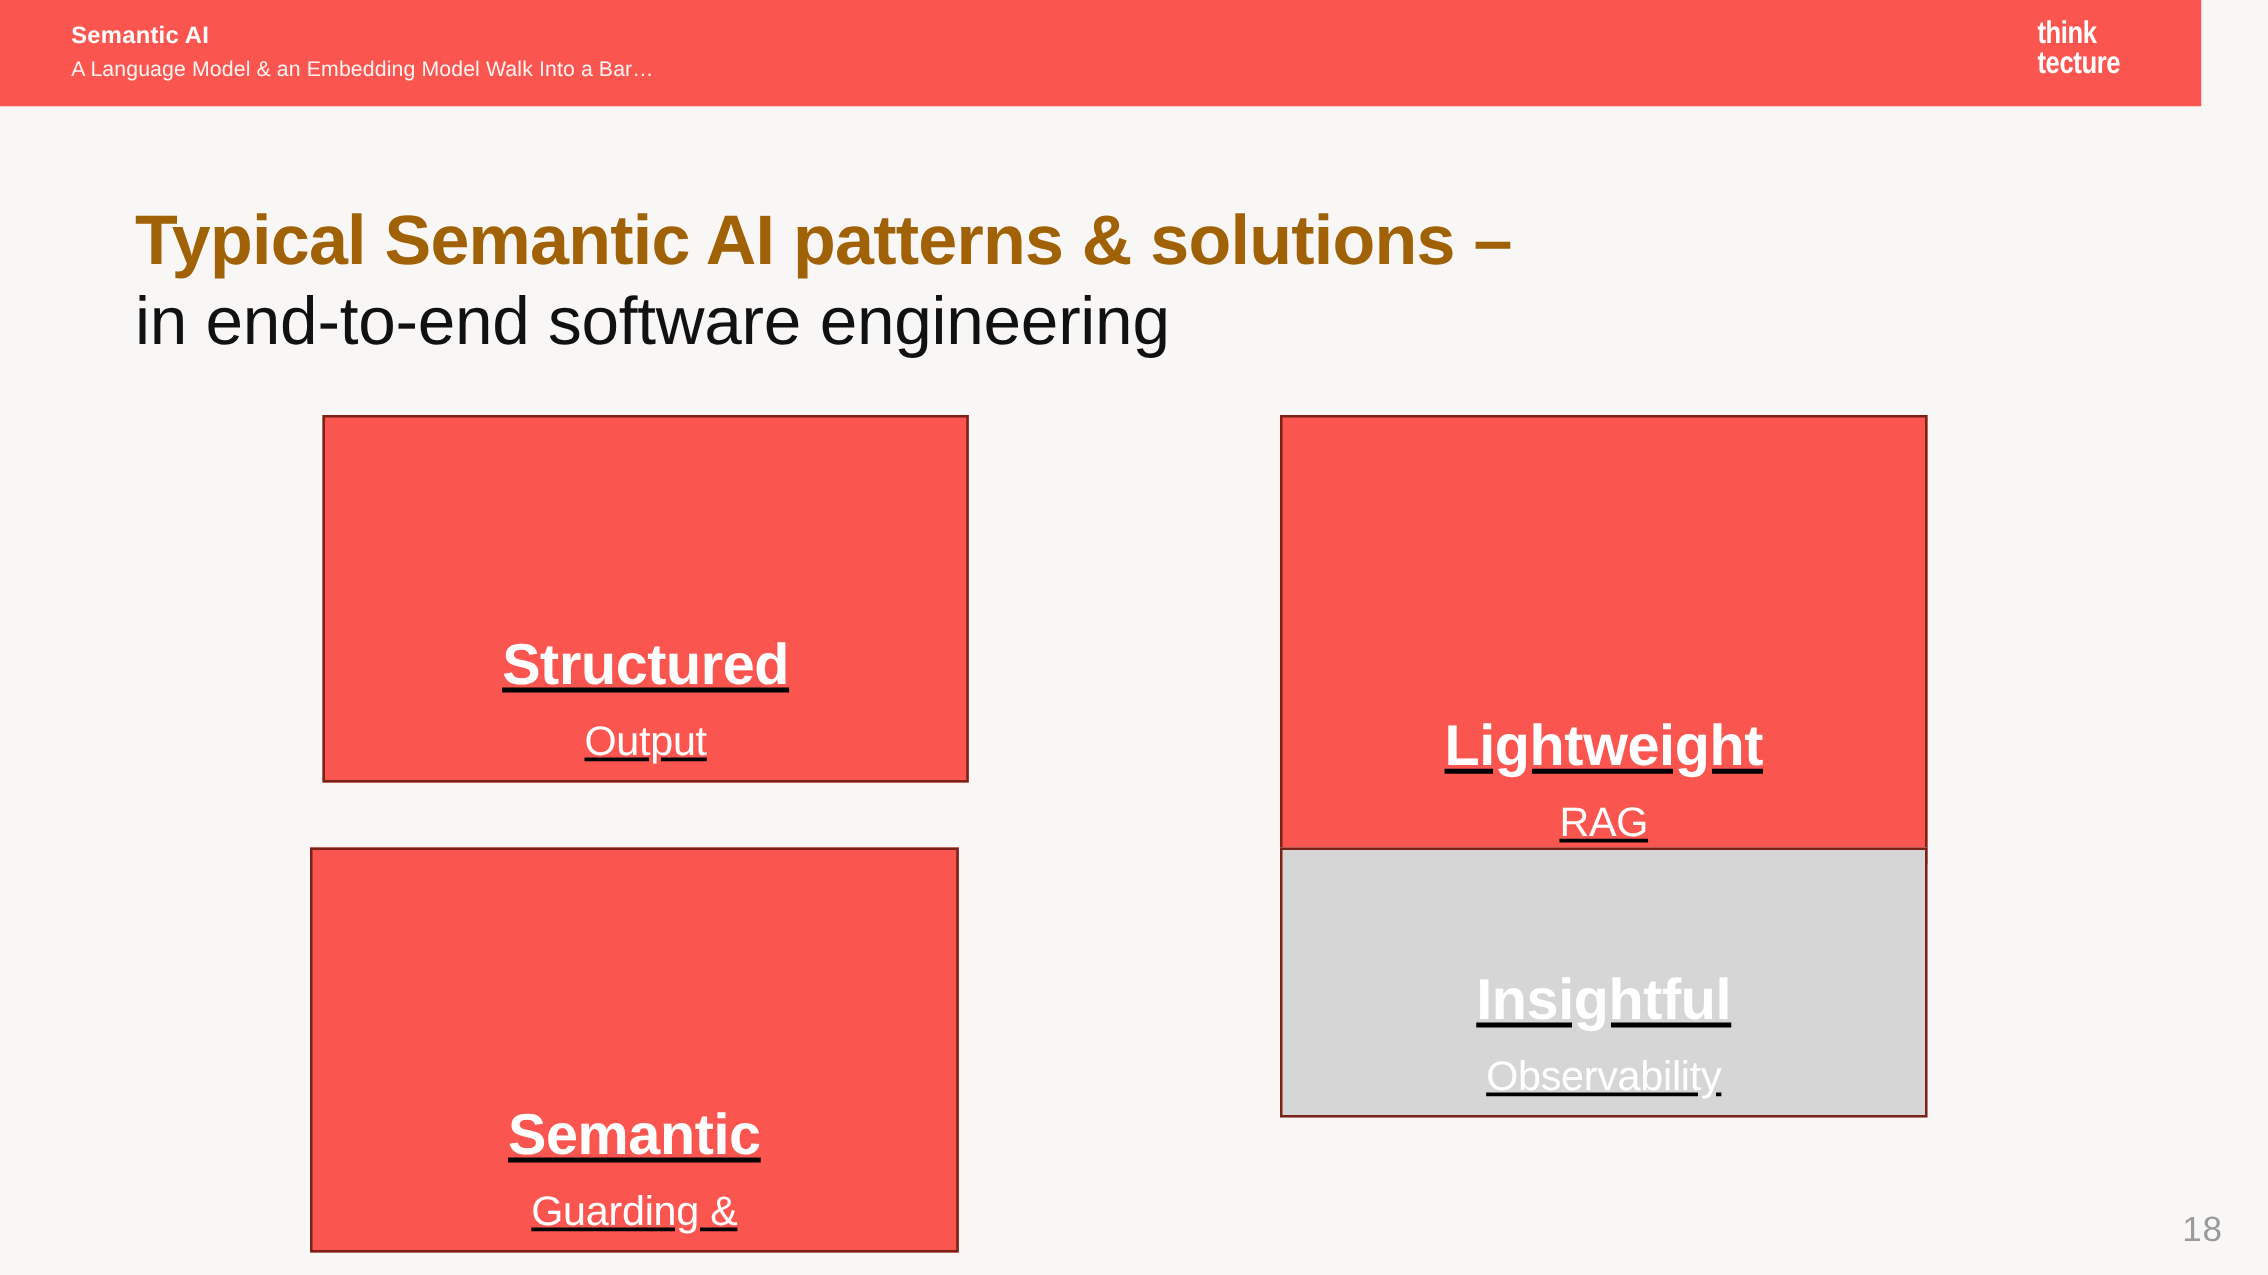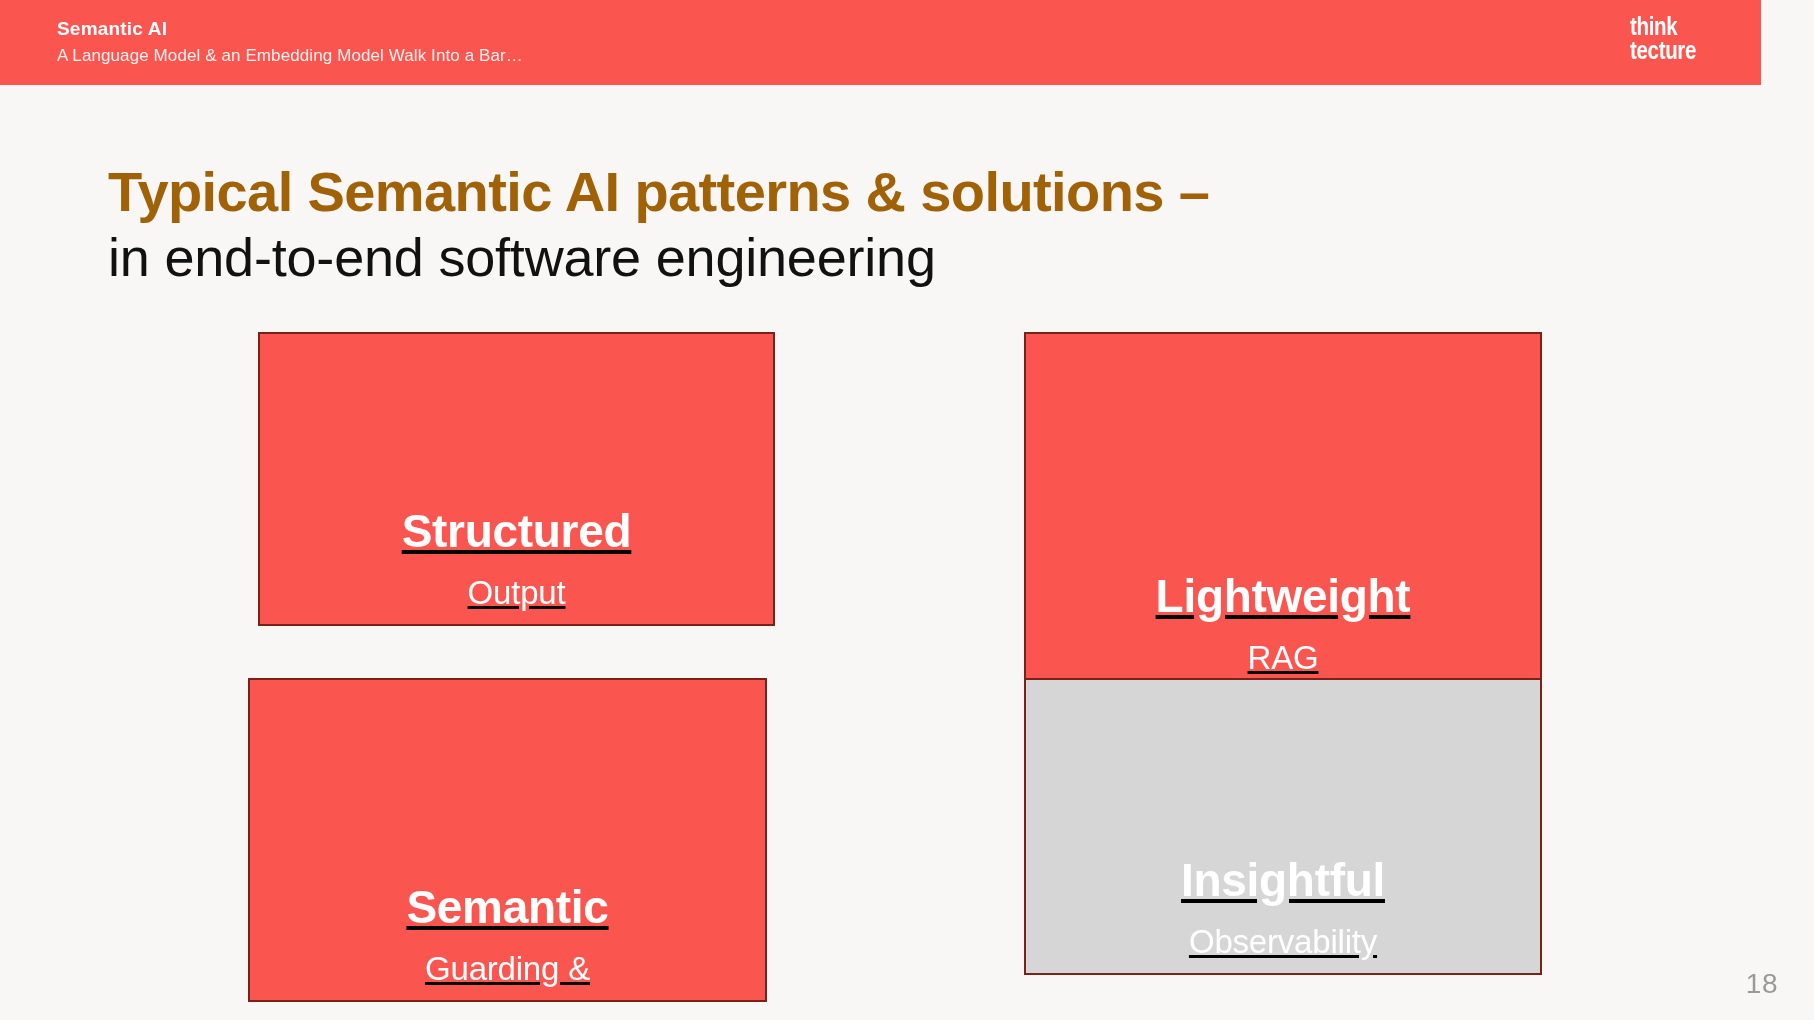--- a/index.html
+++ b/index.html
@@ -110,21 +110,21 @@
     color: #FFFFFF;
     font-size: 33px;
     font-weight: 400;
     line-height: 62px;
     letter-spacing: -0.2px;
   }
 
   #card-structured  { left: 258px;  top: 332px; width: 517px; height: 294px; }
   #card-lightweight { left: 1024px; top: 332px; width: 518px; height: 359px; }
   #card-semantic    { left: 248px;  top: 678px; width: 519px; height: 324px; }
-  #card-insightful  { left: 1024px; top: 678px; width: 518px; height: 297px; }
+  #card-insightful  { left: 1024px; top: 678px; width: 518px; height: 216px; }
 
   
   #card-semantic .card-body { margin-top: -4px; }
 
   
   #card-insightful .card-body { margin-top: -2px; }
 
   .card-body {
     display: flex;
     flex-direction: column;

